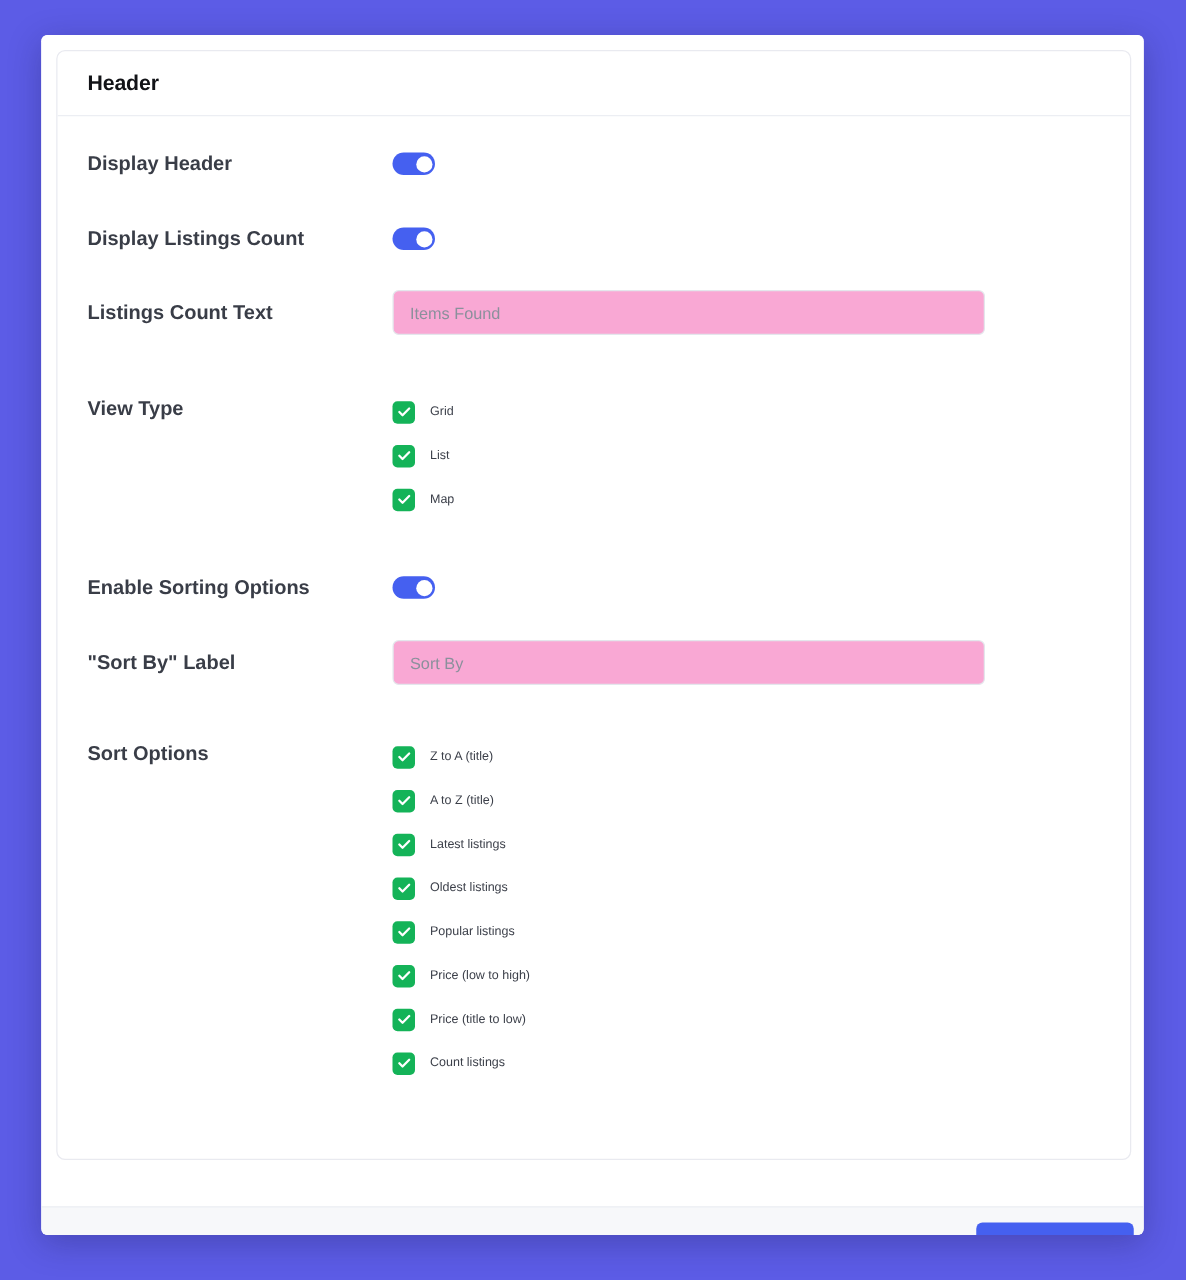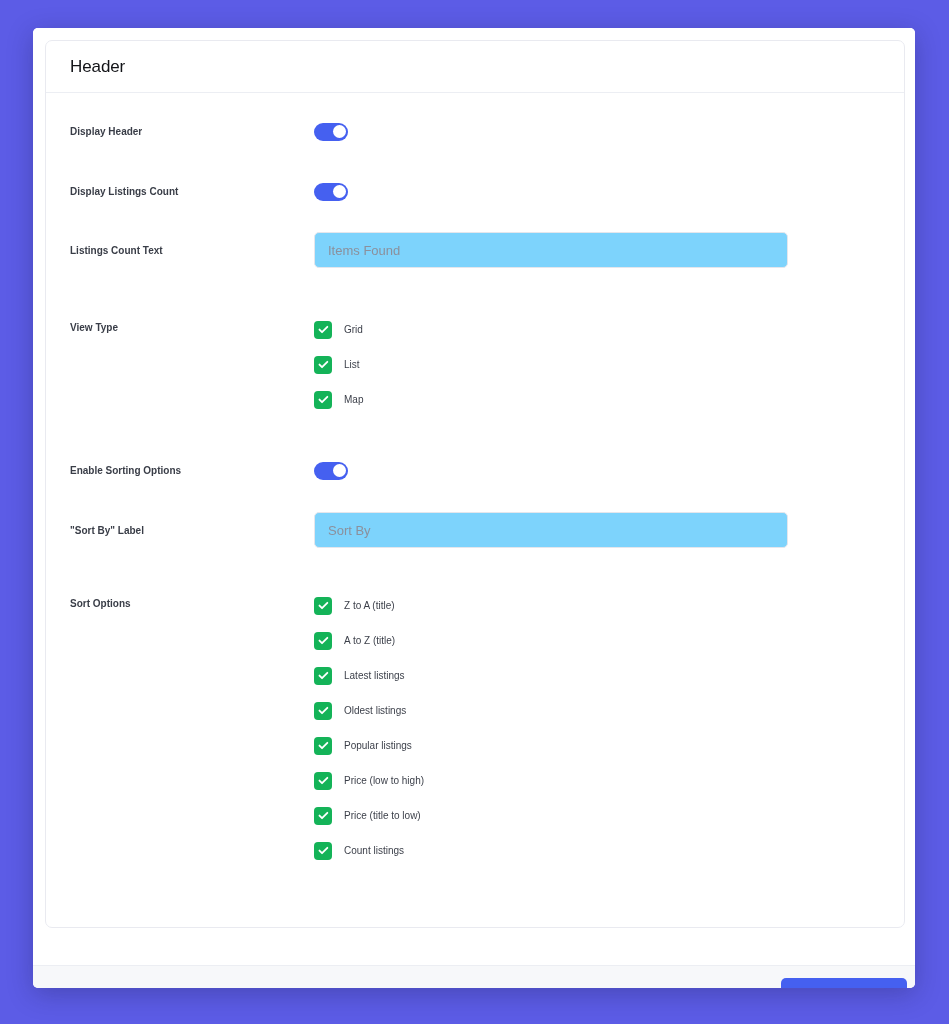--- a/index.html
+++ b/index.html
@@ -52,39 +52,39 @@
   .card-header {
     height: 52px;
     border-bottom: 1px solid #eceef3;
     display: flex;
     align-items: center;
     padding: 0 24px;
   }
 
   .card-title {
     font-size: 17px;
-    font-weight: 400;
+    font-weight: 700;
     color: #121317;
     letter-spacing: -0.1px;
   }
 
   .card-content {
     padding: 16px 24px 10px 24px;
   }
 
   
   .row {
     display: flex;
     align-items: flex-start;
   }
 
   .row-label {
     width: 244px;
     flex: none;
-    font-size: 10px;
+    font-size: 16px;
     font-weight: 600;
     color: #393d47;
     line-height: 18px;
     padding-top: 1px;
   }
 
   .row-control {
     flex: 1;
     min-width: 0;
   }
@@ -119,21 +119,21 @@
     background: #ffffff;
   }
   .toggle-wrap { padding-top: 0px; }
 
   
   .text-input {
     width: 474px;
     height: 36px;
     border: 1px solid #e4e6ec;
     border-radius: 5px;
-    background: #7dd3fc;
+    background: #f9a8d4;
     font-family: "Liberation Sans", sans-serif;
     font-size: 13px;
     color: #5c616e;
     padding: 0 13px;
     outline: none;
   }
   .text-input::placeholder { color: #8b909c; }
   .input-wrap { margin-top: -9px; }
 
   

